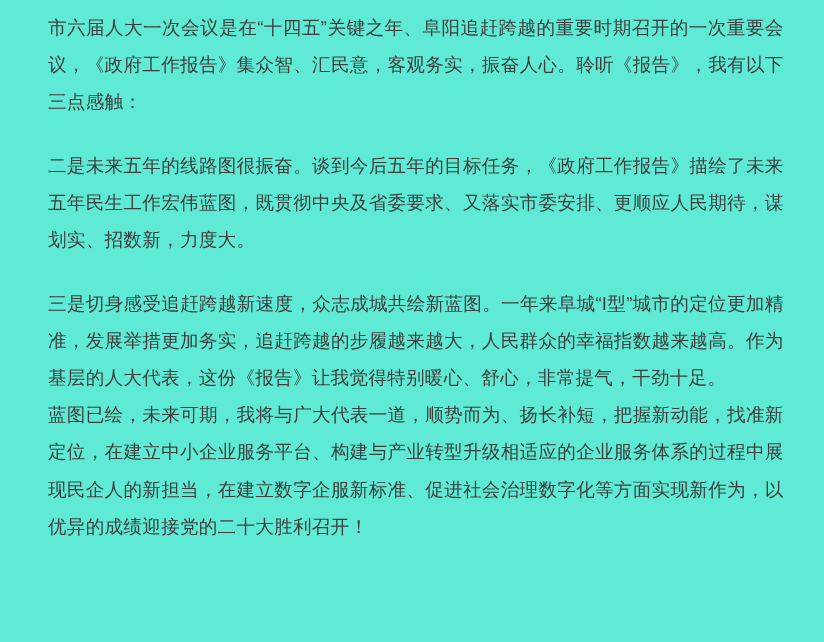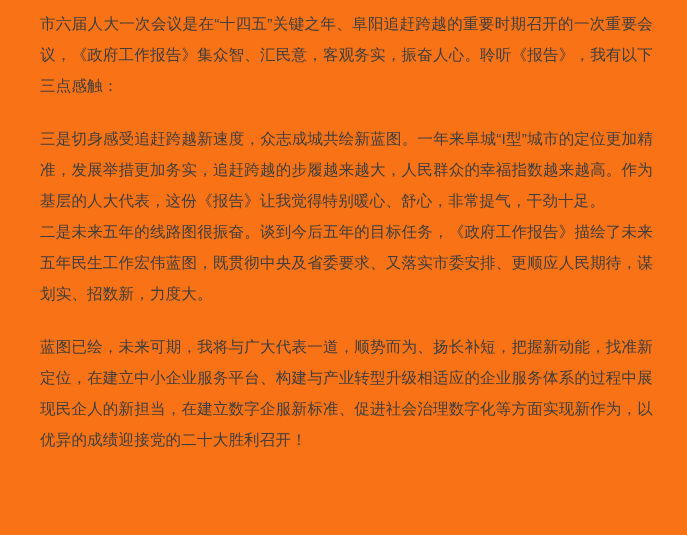--- a/index.html
+++ b/index.html
@@ -10,21 +10,21 @@
     width: 687px;
     height: 535px;
     background: #ffffff;
     font-family: "Liberation Sans", sans-serif;
     overflow: hidden;
   }
   .page {
     position: relative;
     width: 687px;
     height: 535px;
-    background: #f97316;
+    background: #5eead4;
     box-sizing: border-box;
     padding: 8px 34px 0 40px;
   }
   .article {
     color: #3e3e3e;
     font-size: 15.5px;
     line-height: 31px;
     letter-spacing: 0.2px;
     text-align: justify;
     text-justify: inter-ideograph;
@@ -47,18 +47,18 @@
     bottom: 18px;
     height: 0;
   }
 </style>
 </head>
 <body>
 
 <div class="page">
   <div class="article">
     <p class="para">市六届人大一次会议是在“十四五”关键之年、阜阳追赶跨越的重要时期召开的一次重要会议，《政府工作报告》集众智、汇民意，客观务实，振奋人心。聆听《报告》，我有以下三点感触：</p>
+    <p class="para">二是未来五年的线路图很振奋。谈到今后五年的目标任务，《政府工作报告》描绘了未来五年民生工作宏伟蓝图，既贯彻中央及省委要求、又落实市委安排、更顺应人民期待，谋划实、招数新，力度大。</p>
     <p class="para tight">三是切身感受追赶跨越新速度，众志成城共绘新蓝图。一年来阜城“I型”城市的定位更加精准，发展举措更加务实，追赶跨越的步履越来越大，人民群众的幸福指数越来越高。作为基层的人大代表，这份《报告》让我觉得特别暖心、舒心，非常提气，干劲十足。</p>
-    <p class="para">二是未来五年的线路图很振奋。谈到今后五年的目标任务，《政府工作报告》描绘了未来五年民生工作宏伟蓝图，既贯彻中央及省委要求、又落实市委安排、更顺应人民期待，谋划实、招数新，力度大。</p>
     <p class="para last">蓝图已绘，未来可期，我将与广大代表一道，顺势而为、扬长补短，把握新动能，找准新定位，在建立中小企业服务平台、构建与产业转型升级相适应的企业服务体系的过程中展现民企人的新担当，在建立数字企服新标准、促进社会治理数字化等方面实现新作为，以优异的成绩迎接党的二十大胜利召开！</p>
   </div>
   <div class="spacer-rule"></div>
 </div>
 
 </body></html>

